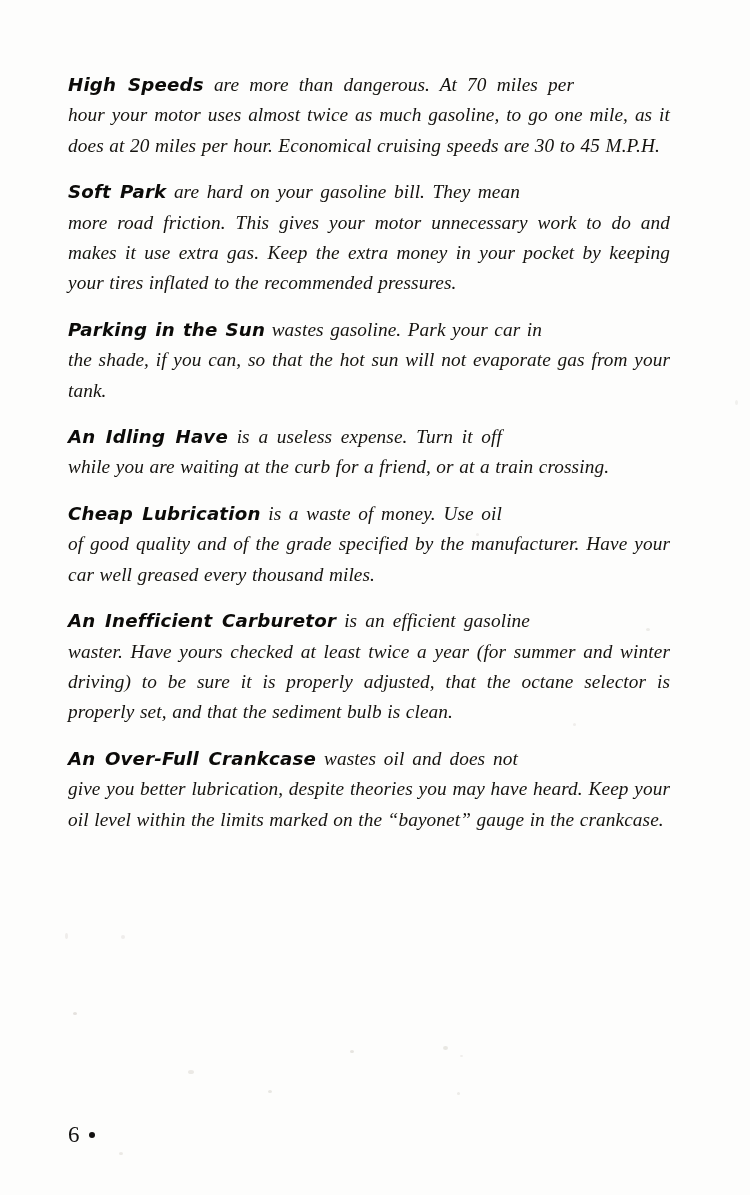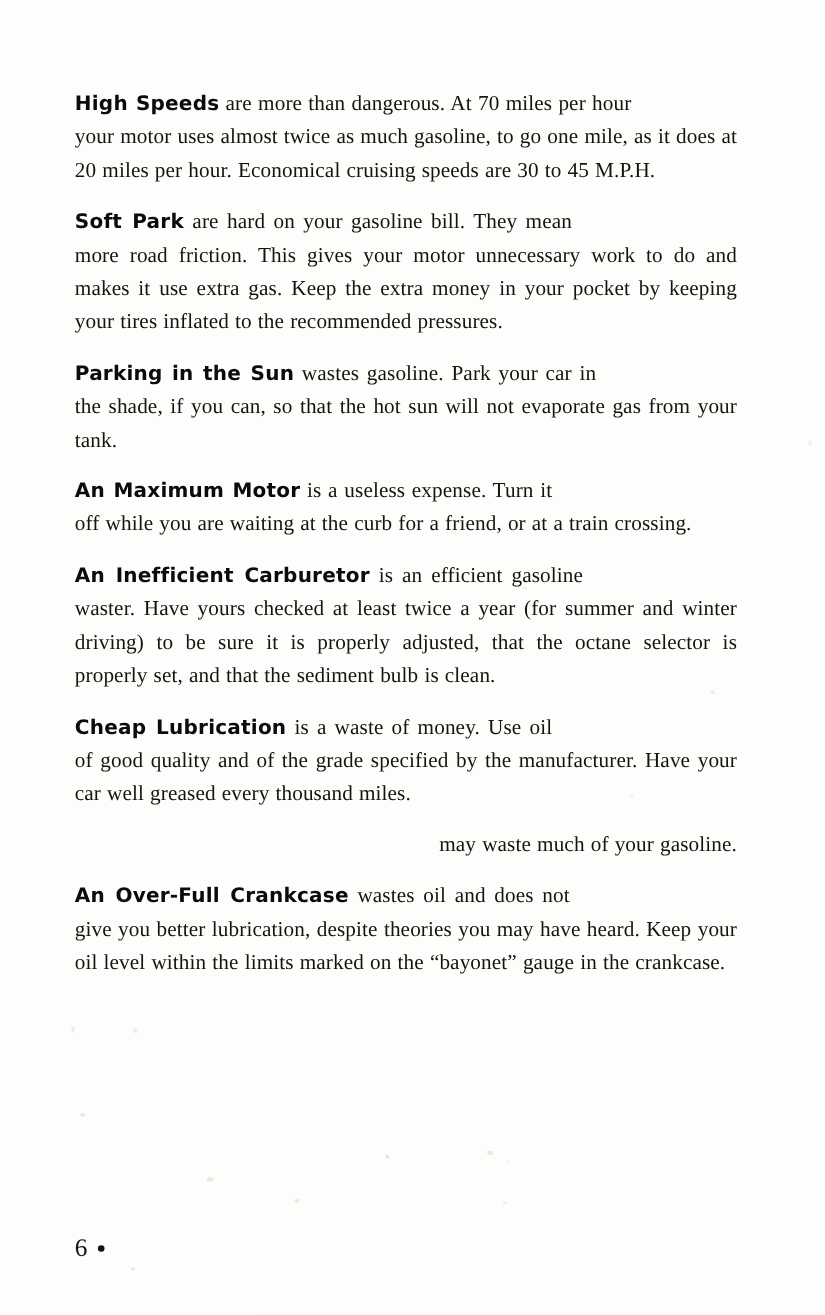--- a/index.html
+++ b/index.html
@@ -28,27 +28,28 @@
   }
 
   .text-block {
     position: absolute;
     left: 68px;
     top: 68px;
     width: 602px;
   }
 
   .para {
-    margin: 12px 0 0 0;
+    margin: 2px 0 0 0;
     text-align: justify;
     text-justify: inter-word;
     font-size: 19.3px;
     line-height: 30.4px;
     letter-spacing: 0.1px;
     word-spacing: 0.6px;
+    font-style: italic;
     -webkit-font-smoothing: antialiased;
   }
 
   
   .para + .para { margin-top: 16px; }
 
   
   .lead {
     font-family: "DejaVu Sans", "Liberation Sans", sans-serif;
     font-weight: bold;
@@ -132,38 +133,37 @@
     </p>
 
     <p class="para">
       <span class="notch n3"></span>
       <span class="lead">Parking in the Sun</span>
       <span>wastes gasoline. Park your car in the shade, if you can, so that the hot sun will not evaporate gas from your tank.</span>
     </p>
 
     <p class="para">
       <span class="notch n4"></span>
-      <span class="lead">An Maximum Motor</span>
+      <span class="lead">An Idling Have</span>
       <span>is a useless expense. Turn it off while you are waiting at the curb for a friend, or at a train crossing.</span>
+    </p>
+
+    <p class="para">
+      <span class="notch n6"></span>
+      <span class="lead">Cheap Lubrication</span>
+      <span>is a waste of money. Use oil of good quality and of the grade specified by the manufacturer. Have your car well greased every thousand miles.</span>
     </p>
 
     <p class="para">
       <span class="notch n5"></span>
       <span class="lead">An Inefficient Carburetor</span>
       <span>is an efficient gasoline waster. Have yours checked at least twice a year (for summer and winter driving) to be sure it is properly adjusted, that the octane selector is properly set, and that the sediment bulb is clean.</span>
     </p>
 
-    <p class="para">
-      <span class="notch n6"></span>
-      <span class="lead">Cheap Lubrication</span>
-      <span>is a waste of money. Use oil of good quality and of the grade specified by the manufacturer. Have your car well greased every thousand miles.</span>
-    </p>
-
     <p class="para short">
-      <span>may waste much of your gasoline.</span>
     </p>
 
     <p class="para">
       <span class="notch n8"></span>
       <span class="lead">An Over-Full Crankcase</span>
       <span>wastes oil and does not give you better lubrication, despite theories you may have heard. Keep your oil level within the limits marked on the “bayonet” gauge in the crankcase.</span>
     </p>
 
 
   </div>

